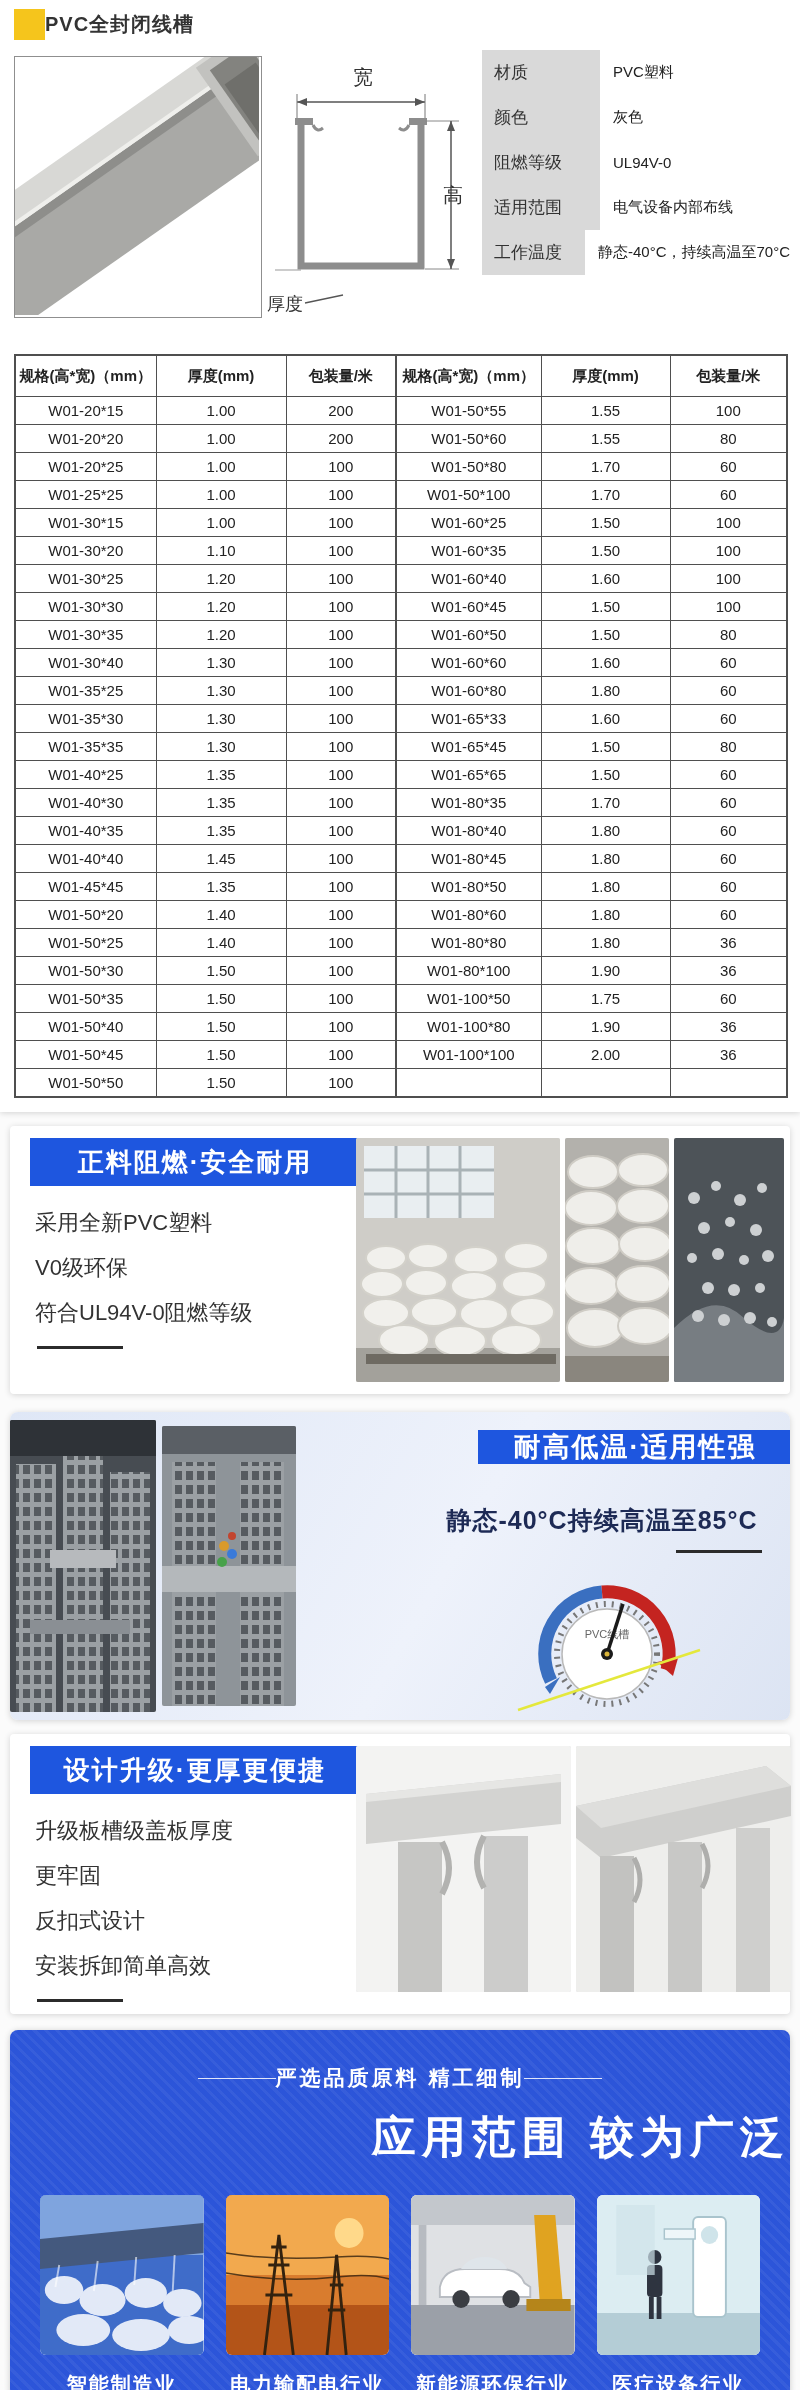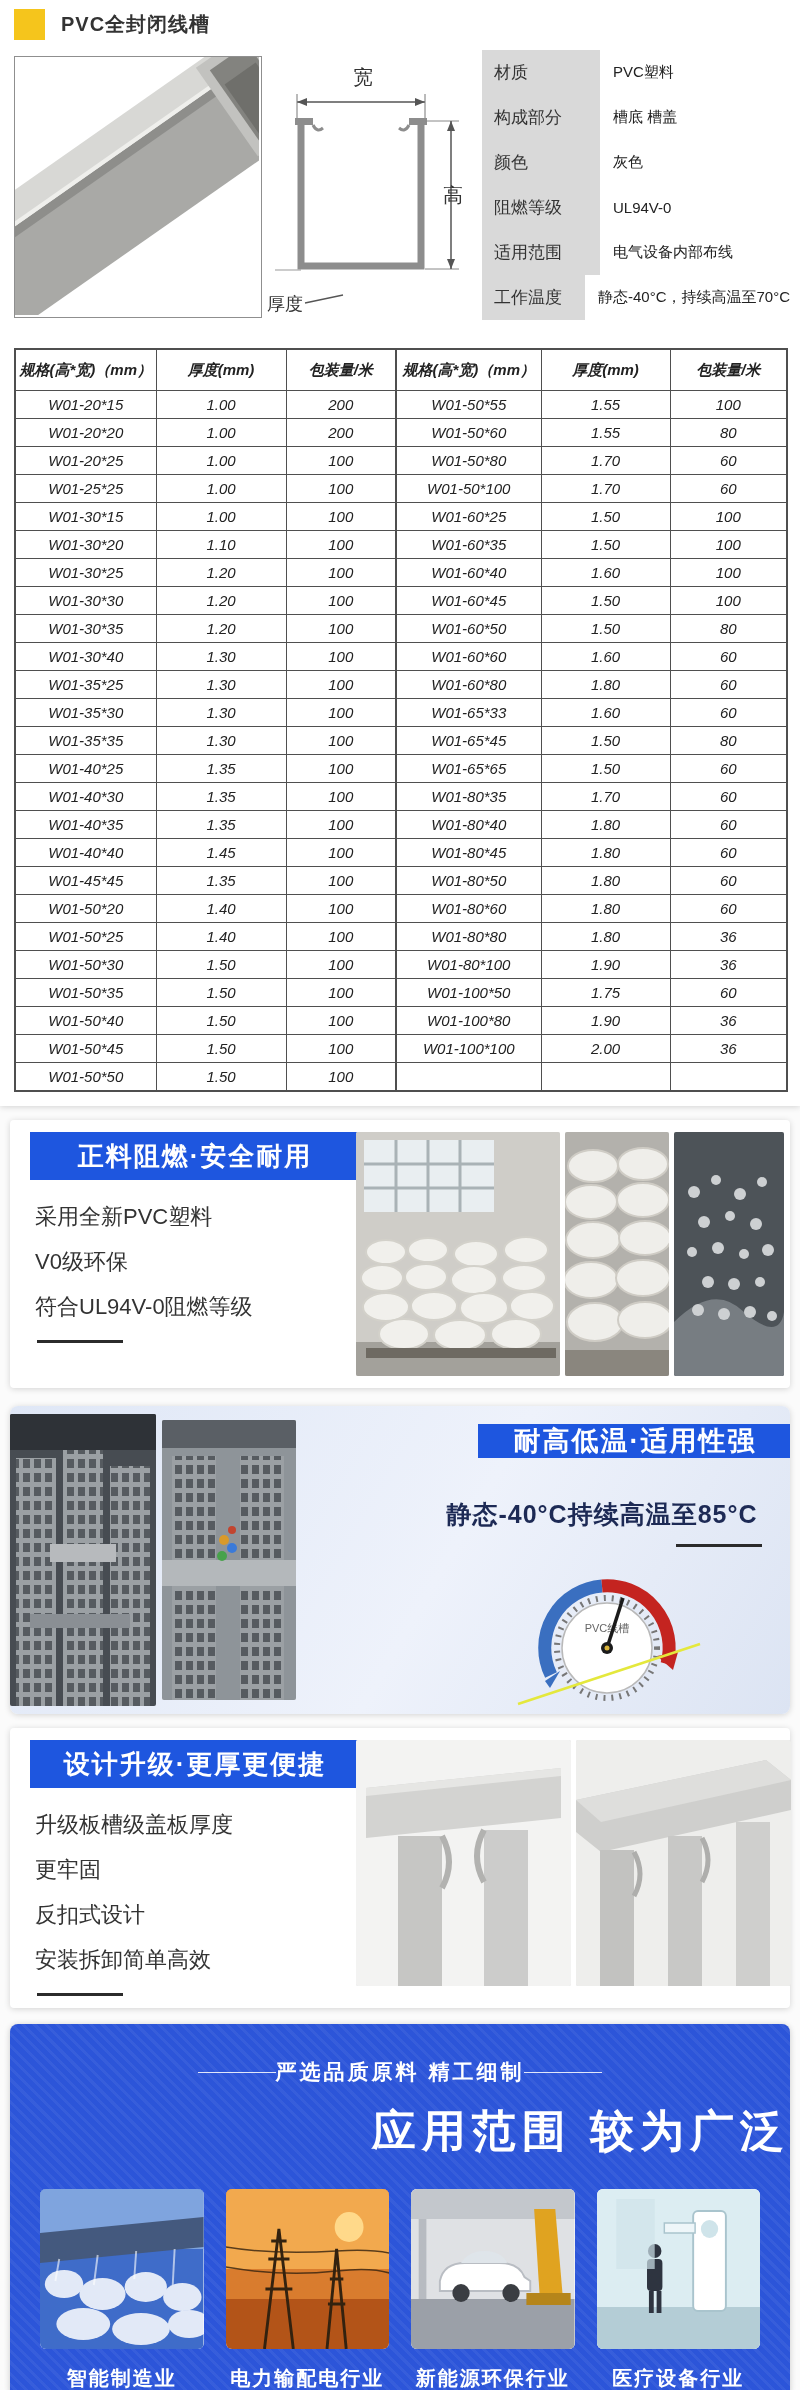--- a/index.html
+++ b/index.html
@@ -2,37 +2,37 @@
 <html><head>
 <meta charset="utf-8">
 <style>
   html,body { margin:0; padding:0; background:#fbfbfb; }
   body { width:800px; font-family:"Liberation Sans","DejaVu Sans",sans-serif; color:#333; }
   .page { width:800px; position:relative; }
   .card { background:#fff; box-shadow:0 1px 6px rgba(0,0,0,.16); }
 
   
   .top-card { width:800px; padding-bottom:14px; }
-  .header { height:48px; display:flex; align-items:center; padding-left:14px; gap:16px; }
+  .header { height:48px; display:flex; align-items:center; padding-left:14px; gap:0; }
   .brand-square { width:31px; height:31px; background:#F5C51C; }
   .page-title { font-size:20px; font-weight:bold; color:#333; letter-spacing:1px; }
 
   .top-row { position:relative; height:290px; }
   .product-photo { position:absolute; left:14px; top:8px; width:246px; height:260px;
                    border:1px solid #8f8f8f; background:#fff; overflow:hidden; }
   .dim-diagram { position:absolute; left:265px; top:12px; width:205px; height:276px; }
   .spec-list { position:absolute; left:482px; top:2px; width:308px; }
   .spec-row { display:flex; align-items:center; height:45px; }
   .spec-label { width:106px; align-self:stretch; background:#d9d9d9; display:flex; align-items:center;
                 padding-left:12px; font-size:17px; font-weight:500; color:#333; }
   .spec-value { padding-left:13px; font-size:15px; color:#222; white-space:nowrap; }
 
   
-  table.size-table { border-collapse:collapse; table-layout:fixed; width:772px; margin:10px 14px 0;
-                     border:2px solid #4f4f4f;font-style:italic; }
+  table.size-table { border-collapse:collapse; table-layout:fixed; width:772px; margin:16px 14px 0;
+                     border:2px solid #4f4f4f; }
   .size-table th, .size-table td { border:1px solid #4f4f4f; text-align:center; background:#fff; }
   .size-table th { height:38px; font-size:15px; font-weight:600; color:#222; }
   .size-table td { padding:5px 0; font-size:15px; color:#222; }
   .size-table .group-divider { border-left-width:2px; }
 
   
   .section-title-box { width:330px; height:48px; background:#1E56DF; color:#fff; display:flex;
                        align-items:center; justify-content:center; font-size:26px; font-weight:bold;
                        letter-spacing:2px; }
   .feature-card { margin:14px 10px 0; display:flex; padding:12px 6px 12px 20px; border-radius:4px; }
@@ -124,24 +124,20 @@
           <text x="2" y="250" font-size="18" fill="#333">厚度</text>
           <line x1="40" y1="243" x2="78" y2="235" stroke="#555" stroke-width="1.5"></line>
           <line x1="10" y1="210" x2="36" y2="210" stroke="#999" stroke-width="1"></line>
         </svg>
       </div>
 
       <div class="spec-list">
         <div class="spec-row">
           <div class="spec-label">材质</div>
           <div class="spec-value">PVC塑料</div>
-        </div>
-        <div class="spec-row">
-          <div class="spec-label">构成部分</div>
-          <div class="spec-value">槽底 槽盖</div>
         </div>
         <div class="spec-row">
           <div class="spec-label">颜色</div>
           <div class="spec-value">灰色</div>
         </div>
         <div class="spec-row">
           <div class="spec-label">阻燃等级</div>
           <div class="spec-value">UL94V-0</div>
         </div>
         <div class="spec-row">

